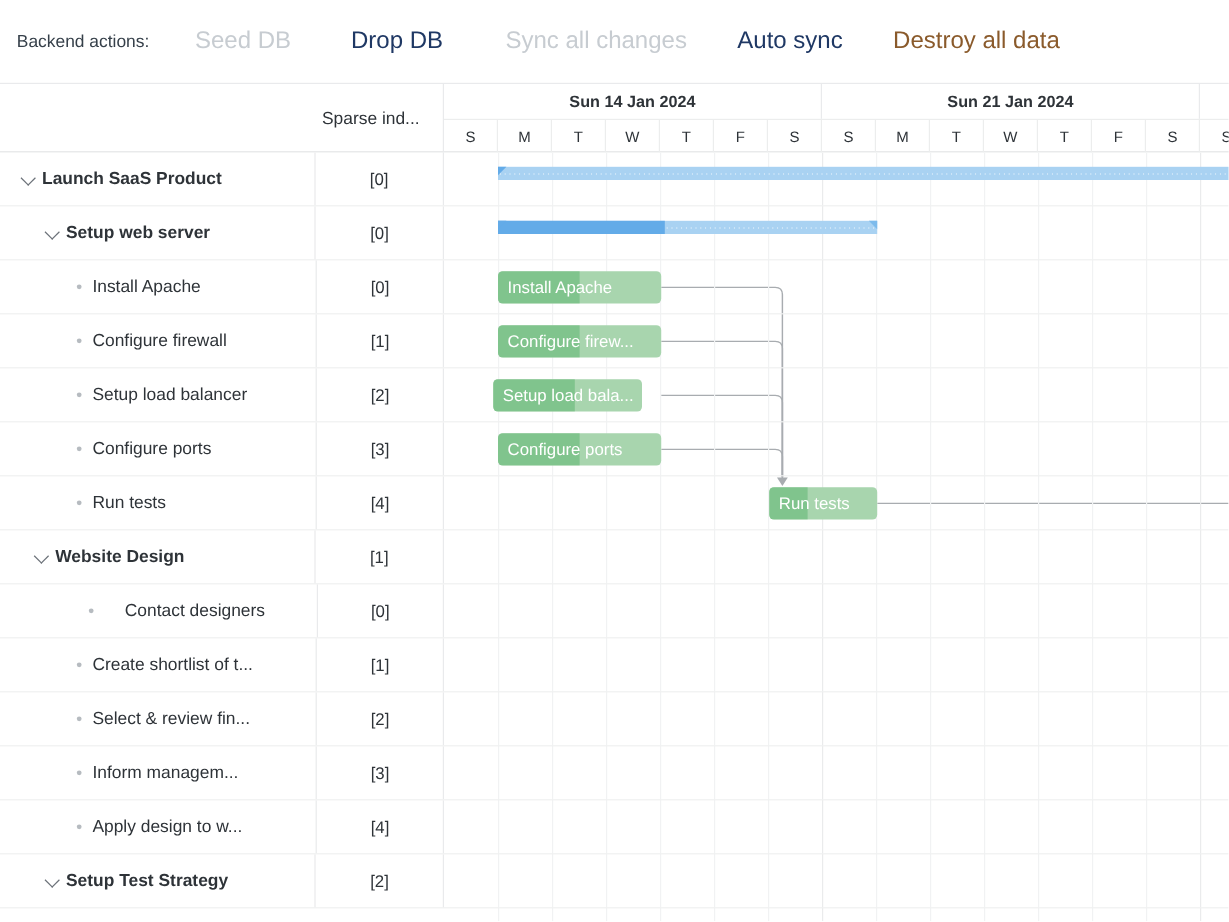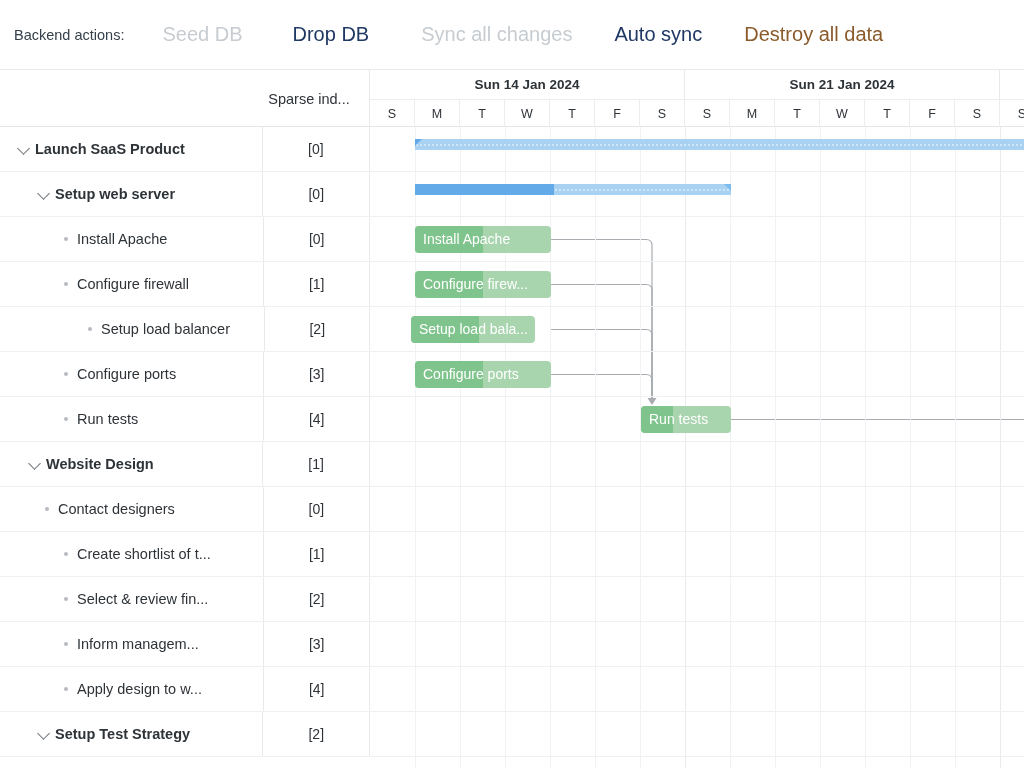--- a/index.html
+++ b/index.html
@@ -354,21 +354,21 @@
         <div class="tree-row lvl2">
           <div class="cell-name" style="padding-left: 55px;">
             <span class="marker">
               <span class="dot"></span>
             </span>
             <span class="node-label">Configure firewall</span>
           </div>
           <div class="cell-sparse">[1]</div>
         </div>
         <div class="tree-row lvl2">
-          <div class="cell-name" style="padding-left: 79px;">
+          <div class="cell-name" style="padding-left: 55px;">
             <span class="marker">
               <span class="dot"></span>
             </span>
             <span class="node-label">Setup load balancer</span>
           </div>
           <div class="cell-sparse">[2]</div>
         </div>
         <div class="tree-row lvl2">
           <div class="cell-name" style="padding-left: 55px;">
             <span class="marker">
@@ -390,21 +390,21 @@
         <div class="tree-row lvl1">
           <div class="cell-name" style="padding-left: 24px;">
             <span class="marker">
               <span class="chev"></span>
             </span>
             <span class="node-label">Website Design</span>
           </div>
           <div class="cell-sparse">[1]</div>
         </div>
         <div class="tree-row lvl2">
-          <div class="cell-name" style="padding-left: 36px;">
+          <div class="cell-name" style="padding-left: 65px; gap: 17px;">
             <span class="marker">
               <span class="dot"></span>
             </span>
             <span class="node-label">Contact designers</span>
           </div>
           <div class="cell-sparse">[0]</div>
         </div>
         <div class="tree-row lvl2">
           <div class="cell-name" style="padding-left: 55px;">
             <span class="marker">

